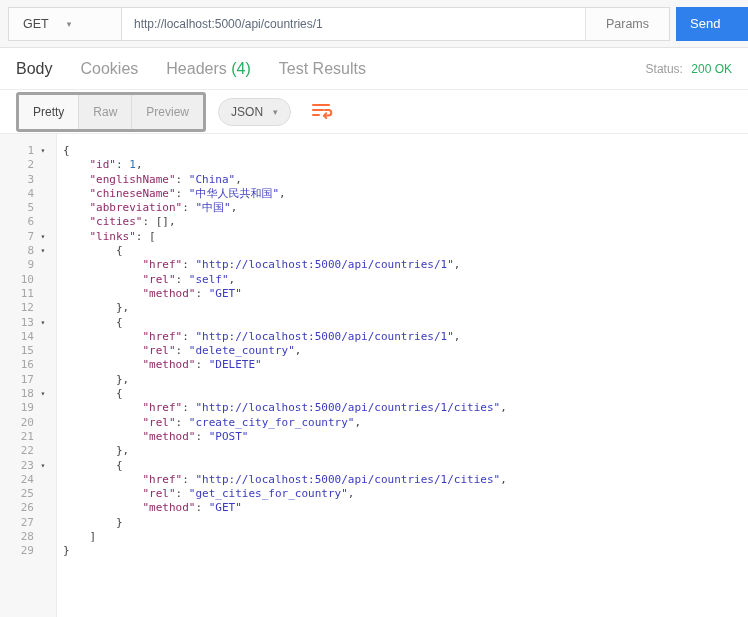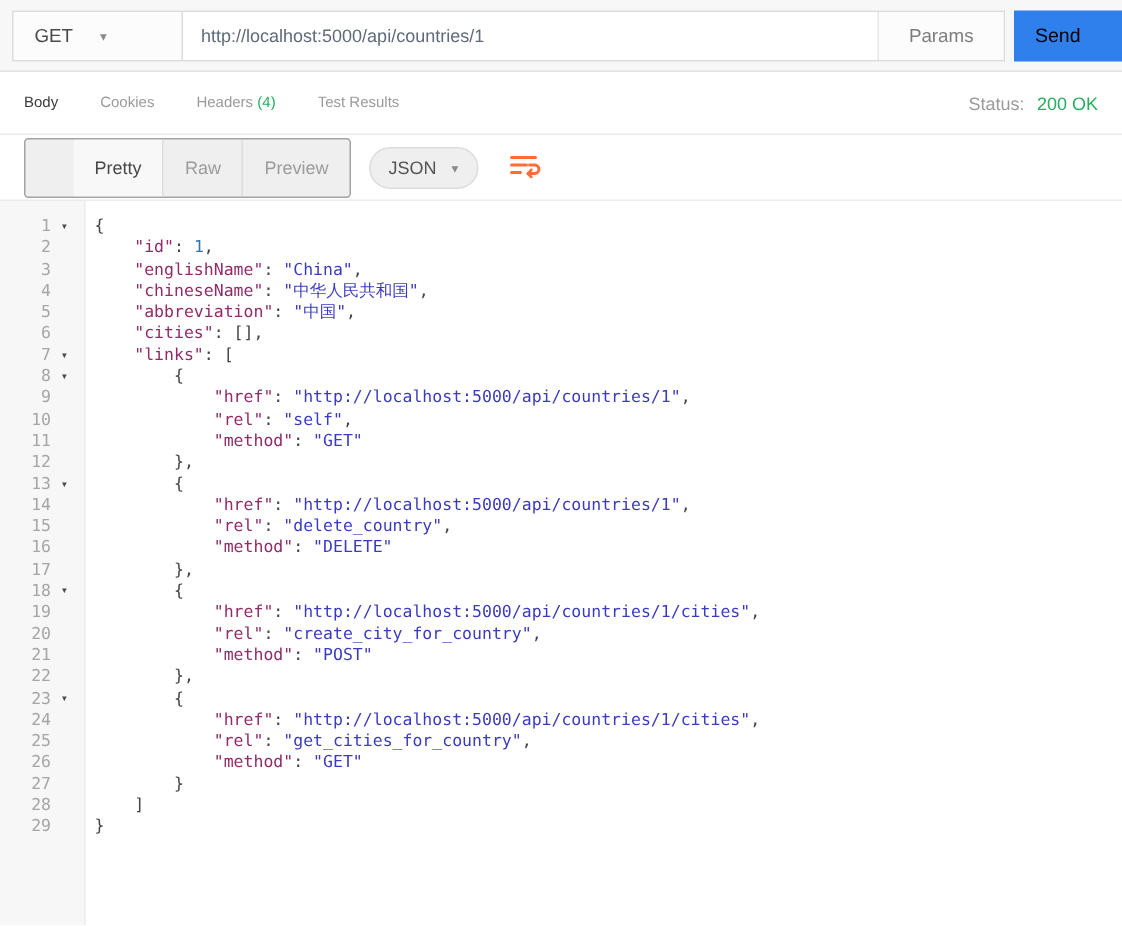--- a/index.html
+++ b/index.html
@@ -15,37 +15,37 @@
   .caret { font-size:9px; color:#8a8a8a; }
   .url-wrap { flex:1; height:34px; background:#fff; border:1px solid #dcdcdc;
               border-left:none; display:flex; }
   .url-input { flex:1; border:none; outline:none; font-size:12px; color:#5f6b7a;
                padding:0 12px; background:transparent;
                font-family:"Liberation Sans", sans-serif; }
   .params-btn { width:84px; border:none; border-left:1px solid #e6e6e6; background:#fcfcfc;
                 color:#7d7d7d; font-size:12.5px; cursor:pointer;
                 font-family:"Liberation Sans", sans-serif; }
   .send-btn { width:72px; height:34px; margin-left:6px; background:var(--send-blue);
-              color:#000000; border:none; font-size:13px; text-align:left; padding-left:14px;
+              color:#ffffff; border:none; font-size:13px; text-align:left; padding-left:14px;
               cursor:pointer; font-family:"Liberation Sans", sans-serif; }
 
   
   .tabs-row { height:42px; display:flex; align-items:center; padding:0 16px;
               border-bottom:1px solid #ececec; background:#fff; }
-  .tab { margin-right:28px; font-size:10px; color:#9b9b9b; cursor:pointer; }
+  .tab { margin-right:28px; font-size:16px; color:#9b9b9b; cursor:pointer; }
   .tab.active { color:#3c3c3c; }
   .count { color:var(--status-green); }
   .status { margin-left:auto; font-size:12px; color:#9b9b9b; }
   .status .status-val { color:var(--status-green); margin-left:5px; }
 
   
   .view-row { height:44px; display:flex; align-items:center; padding:0 16px; gap:12px;
               border-bottom:1px solid #ececec; background:#fff; }
-  .segmented { display:flex; border:1px solid #a3a3a3; border-radius:3px; overflow:hidden;
-               height:40px; background:#efefef;padding-left:32px; }
+  .segmented { display:flex; border:3px solid #a3a3a3; border-radius:3px; overflow:hidden;
+               height:40px; background:#efefef; }
   .seg { padding:0 14px; font-size:12px; color:#9b9b9b; display:flex; align-items:center;
          border-right:1px solid #dcdcdc; cursor:pointer; }
   .seg:last-child { border-right:none; }
   .seg.active { color:#474747; background:#f8f8f8; }
   .format-select { height:28px; border:1px solid #dcdcdc; border-radius:14px; background:#efefef;
                    display:flex; align-items:center; padding:0 12px; gap:10px;
                    font-size:12px; color:#555; cursor:pointer; }
   .wrap-btn { margin-left:8px; background:none; border:none; cursor:pointer;
               display:flex; align-items:center; }
 

